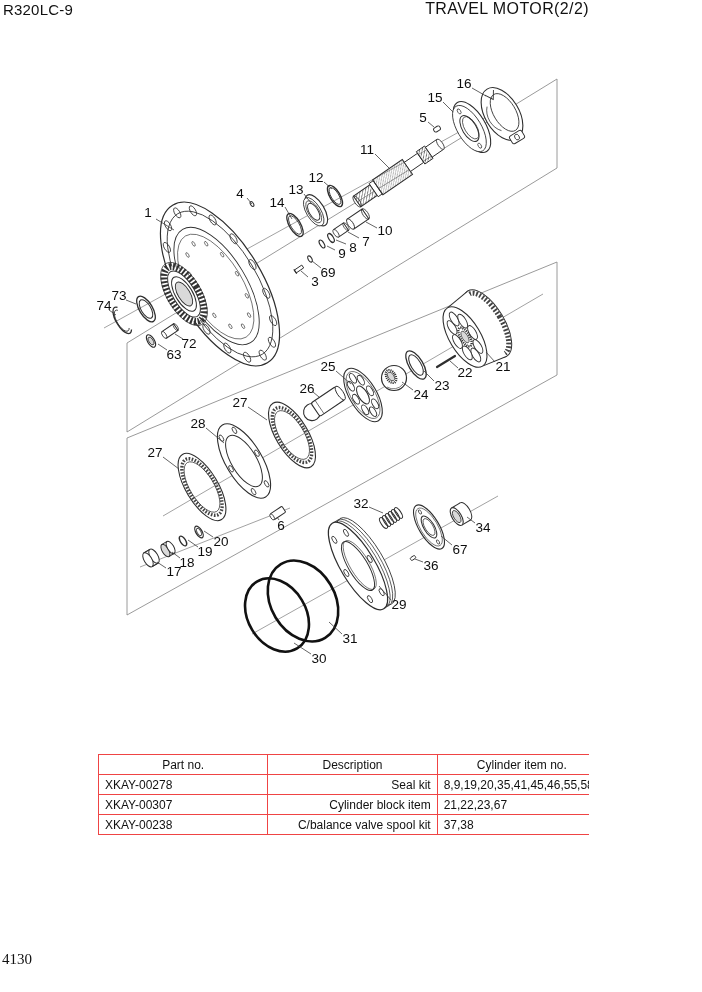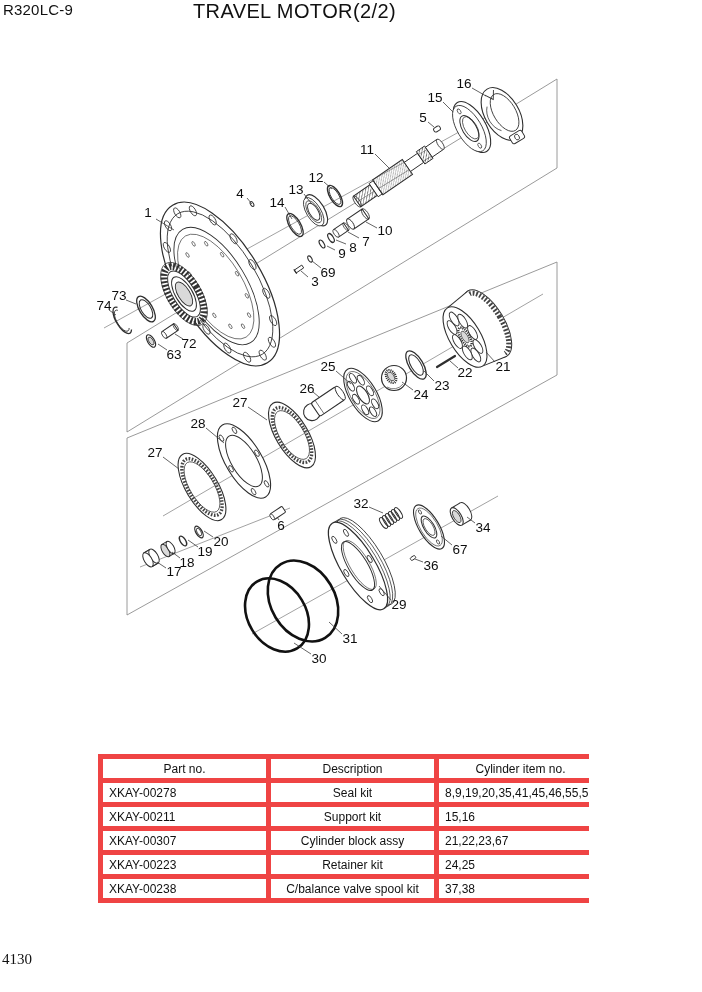--- a/index.html
+++ b/index.html
@@ -1,35 +1,35 @@
 <!DOCTYPE html>
 <html><head>
 <meta charset="utf-8">
 <style>
   html,body{margin:0;padding:0;background:#fff;}
   .page{position:relative;width:589px;height:992px;background:#fff;overflow:hidden;
         font-family:"Liberation Sans",sans-serif;color:#111;}
   .model{position:absolute;left:3px;top:1px;font-size:15px;letter-spacing:.2px;}
-  .title{position:absolute;left:0;top:0;width:100%;text-align:center;font-size:20px;letter-spacing:.4px;}
+  .title{position:absolute;left:0;top:0;width:100%;text-align:right;font-size:16px;letter-spacing:.4px;}
   .pageno{position:absolute;left:2px;top:951px;font-size:15px;font-family:Liberation Serif, serif;}
   svg.diagram{position:absolute;left:0;top:28px;}
   .panel{fill:none;stroke:#8f8f8f;stroke-width:.9;}
   .axis{stroke:#7a7a7a;stroke-width:.7;fill:none;}
   .s{stroke:#2e2e2e;fill:none;}
   .w{fill:#ffffff;stroke:#2e2e2e;}
   .g9{fill:#d9d9d9;stroke:#2e2e2e;}
   .leader{stroke:#3d3d3d;stroke-width:.8;}
   .plabel{font-size:13.5px;fill:#0d0d0d;text-anchor:middle;}
   table.parts{position:absolute;left:98px;top:754px;width:509px;border-collapse:collapse;
               font-size:12px;table-layout:fixed;}
-  table.parts th,table.parts td{border:5px solid #ef4444;height:19px;padding:0 6px;
+  table.parts th,table.parts td{border:1px solid #ef4444;height:19px;padding:0 6px;
               font-weight:normal;white-space:nowrap;overflow:hidden;}
   table.parts th{text-align:center;}
   td.c1{width:83px;text-align:left;}
-  td.c2{width:141px;text-align:center;}
+  td.c2{width:141px;text-align:right;}
   td.c3{width:248px;text-align:left;}
 </style>
 </head>
 <body>
 
 <div class="page">
 
   <div class="model">R320LC-9</div>
   <div class="title">TRAVEL MOTOR(2/2)</div>
 
@@ -441,33 +441,23 @@
         <th class="c3">Cylinder item no.</th>
       </tr>
     </thead>
     <tbody id="parts-tbody">
         <tr>
           <td class="c1">XKAY-00278</td>
           <td class="c2">Seal kit</td>
           <td class="c3">8,9,19,20,35,41,45,46,55,58,59,61,66,69,73</td>
         </tr>
         <tr>
-          <td class="c1">XKAY-00211</td>
-          <td class="c2">Support kit</td>
-          <td class="c3">15,16</td>
-        </tr>
-        <tr>
           <td class="c1">XKAY-00307</td>
-          <td class="c2">Cylinder block assy</td>
+          <td class="c2">Cylinder block item</td>
           <td class="c3">21,22,23,67</td>
-        </tr>
-        <tr>
-          <td class="c1">XKAY-00223</td>
-          <td class="c2">Retainer kit</td>
-          <td class="c3">24,25</td>
         </tr>
         <tr>
           <td class="c1">XKAY-00238</td>
           <td class="c2">C/balance valve spool kit</td>
           <td class="c3">37,38</td>
         </tr>
       </tbody>
   </table>
 
   <div class="pageno">4130</div>

